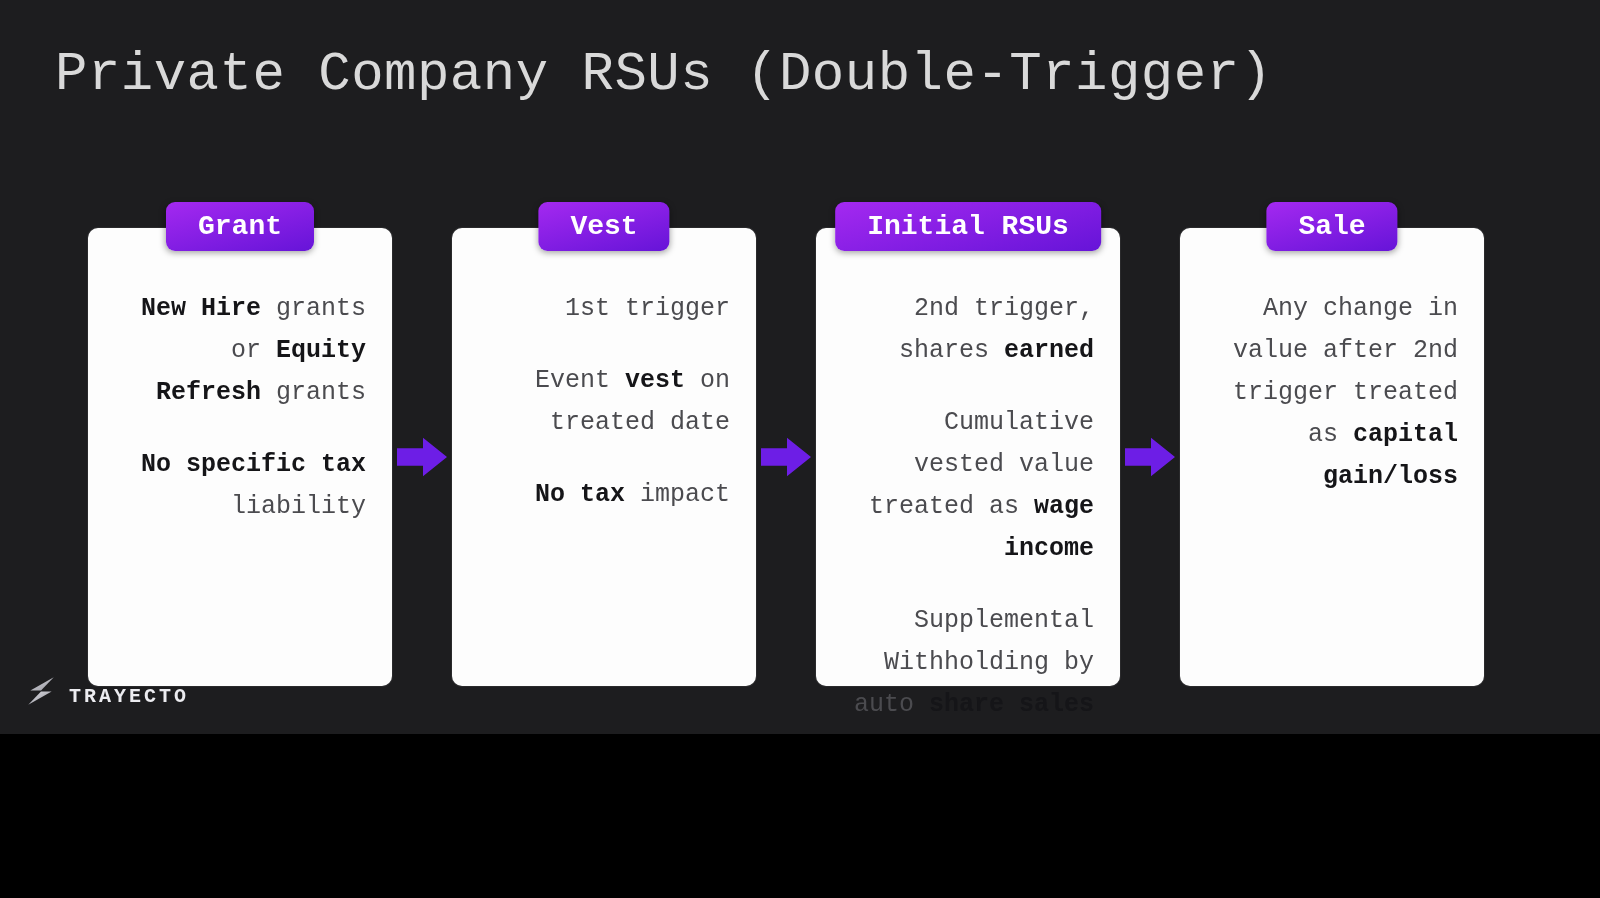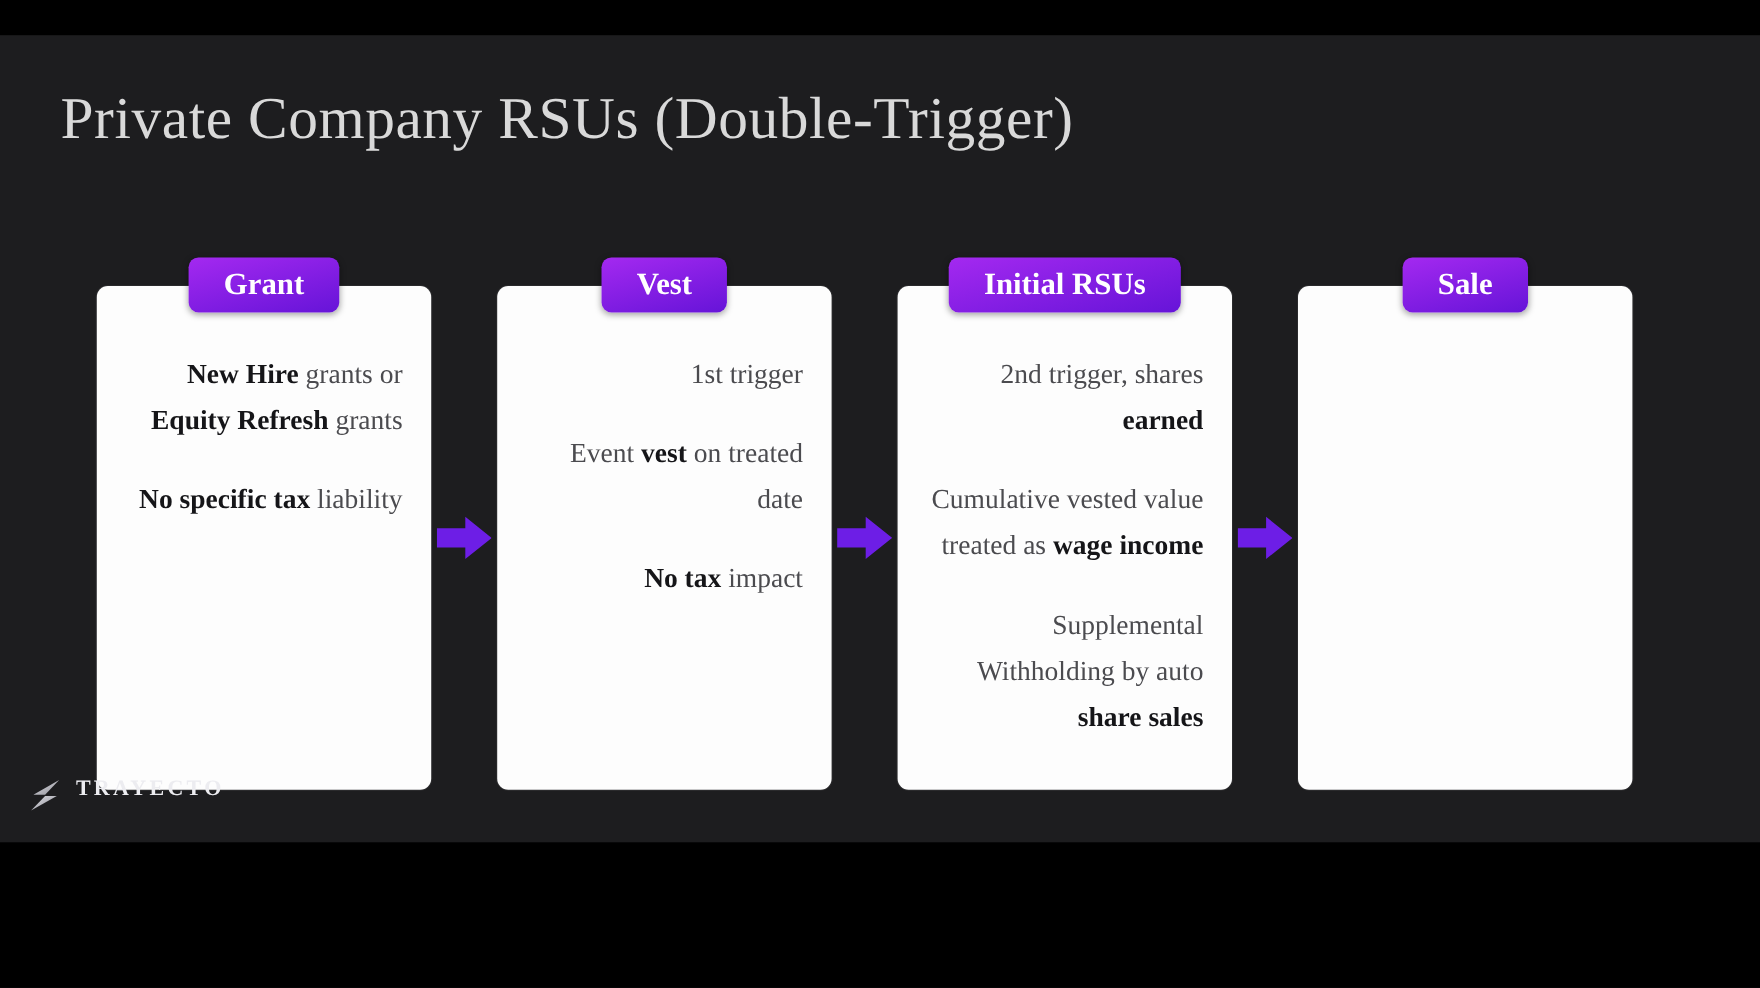--- a/index.html
+++ b/index.html
@@ -3,23 +3,22 @@
 <meta charset="utf-8">
 <style>
   html, body { margin: 0; padding: 0; }
   body { background: #000; }
 
   .slide {
     position: relative;
     width: 1600px;
     height: 734px;
     background: var(--background, #1d1d1f);
-    font-family: Liberation Serif, serif;
+    font-family: Liberation Mono, monospace;
     overflow: hidden;
-    margin-top: 32px;
   }
 
   .title {
     position: absolute;
     left: 55px;
     top: 44px;
     margin: 0;
     font-size: 54px;
     font-weight: 500;
     color: var(--title-text, #d9d9d9);
@@ -76,21 +75,21 @@
     margin: 0 5px;
     background: var(--arrow, #6d1ee6);
     clip-path: polygon(0% 28%, 52% 28%, 52% 2%, 100% 50%, 52% 98%, 52% 72%, 0% 72%);
   }
 
   .brand {
     position: absolute;
     left: 24px;
     bottom: 26px;
     display: flex;
-    align-items: flex-start;
+    align-items: flex-end;
     gap: 11px;
   }
   .brand-name {
     color: #ececf0;
     font-size: 20px;
     font-weight: 700;
     letter-spacing: 3px;
   }
 </style>
 </head>
@@ -122,20 +121,23 @@
         <div class="badge">Initial RSUs</div>
         <div class="card-body">
           <p><span>2nd trigger, shares </span><span class="b">earned</span></p>
           <p><span>Cumulative vested value treated as </span><span class="b">wage income</span></p>
           <p><span>Supplemental Withholding by auto </span><span class="b">share sales</span></p>
         </div>
       </div>
       <div class="arrow"></div>
       <div class="card">
         <div class="badge">Sale</div>
+        <div class="card-body">
+          <p><span>Any change in value after 2nd trigger treated as </span><span class="b">capital gain/loss</span></p>
+        </div>
       </div>
     </div>
 
   <div class="brand">
     <svg width="34" height="34" viewBox="0 0 32 32" aria-hidden="true">
       <defs>
         <linearGradient id="lg-brand" x1="0" y1="0" x2="1" y2="1">
           <stop offset="0" stop-color="#dcdce2"></stop>
           <stop offset="1" stop-color="#93939b"></stop>
         </linearGradient>

